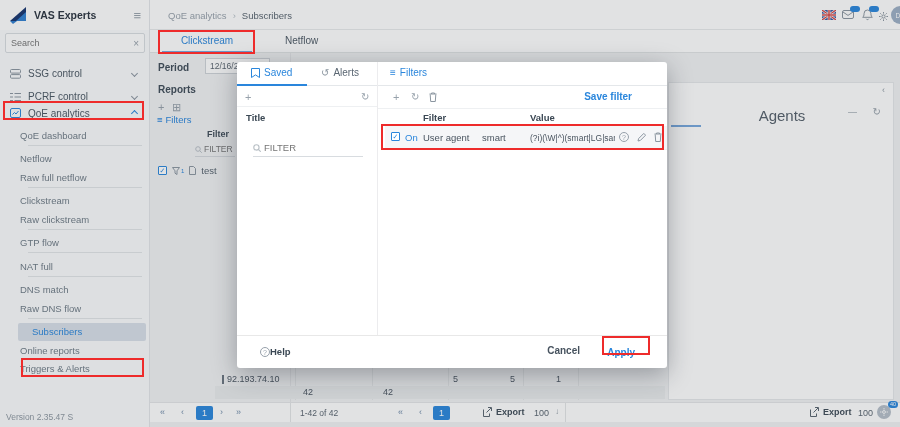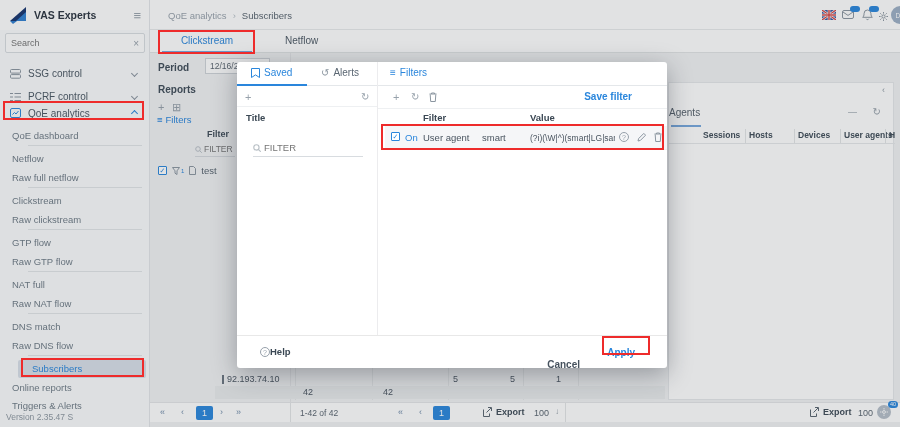--- a/index.html
+++ b/index.html
@@ -16,21 +16,21 @@
   .logo-row{height:30px;display:flex;align-items:center;padding:0 8px;background:#fff}
   .logo-text{font-weight:bold;font-size:10.5px;color:#2b3440;margin-left:6px}
   .burger{margin-left:auto;color:#9aa4ad;font-size:13px;cursor:pointer}
   .search-box{left:5px;top:33px;width:140px;height:20px;background:#fff;border:1px solid #d9dde1;border-radius:2px;display:flex;align-items:center;padding:0 5px}
   .search-box input{flex:1;border:0;outline:none;font-size:9px;color:#6a7680;width:100px;background:transparent;font-family:"Liberation Sans",sans-serif}
   .menu-item{left:0;width:150px;display:flex;align-items:center;padding-left:10px;gap:7px;font-size:10px;color:#4a5763;cursor:pointer}
   .chev{position:absolute;right:13px;width:5px;height:5px;border-right:1.4px solid #8b96a0;border-bottom:1.4px solid #8b96a0}
   .chev.down{transform:rotate(45deg)}
   .chev.up{transform:rotate(-135deg);border-color:#2a86dc}
   .submenu{left:0;top:126px;width:150px}
-  .sub-item{height:18.5px;display:flex;align-items:center;padding-left:12px;font-size:9.5px;color:#6e7b86;cursor:pointer}
+  .sub-item{height:18.5px;display:flex;align-items:center;padding-left:20px;font-size:9.5px;color:#6e7b86;cursor:pointer}
   .sub-item.selected{margin:0 4px 0 18px;padding-left:14px;background:#d9e0e9;border-radius:2px;color:#2a86dc}
   .sdivider{height:5px;border-top:1px solid #e2e5e8;margin:0 8px 0 28px}
   .version{left:6px;bottom:5px;font-size:8.5px;color:#8d97a1}
   
   .header{left:150px;top:0;width:750px;height:30px;background:#fff;border-bottom:1px solid #e8eaec}
   .crumb{left:18px;top:10px;display:flex;gap:6px;font-size:9.5px}
   .avatar{width:18px;height:18px;border-radius:50%;background:#9db0c6;color:#fff;font-size:6.5px;display:flex;align-items:center;justify-content:center}
   .badge{position:absolute;top:-3px;right:-6px;min-width:10px;height:6px;background:#2a86dc;border-radius:3px}
   .nbadge{position:absolute;top:-4px;right:-7px;background:#2a86dc;border-radius:4px;color:#fff;font-size:5.5px;padding:0 2px;line-height:7px}
   
@@ -121,29 +121,23 @@
       <div class="sub-item">
           <span>Clickstream</span>
         </div>
       <div class="sub-item">
           <span>Raw clickstream</span>
         </div>
       <div class="sdivider"></div>
       <div class="sub-item">
           <span>GTP flow</span>
         </div>
-      <div class="sub-item">
-          <span>Raw GTP flow</span>
-        </div>
       <div class="sdivider"></div>
       <div class="sub-item">
           <span>NAT full</span>
-        </div>
-      <div class="sub-item">
-          <span>Raw NAT flow</span>
         </div>
       <div class="sdivider"></div>
       <div class="sub-item">
           <span>DNS match</span>
         </div>
       <div class="sub-item">
           <span>Raw DNS flow</span>
         </div>
       <div class="sdivider"></div>
       <div class="sub-item selected">
@@ -236,35 +230,24 @@
       </span>
       <svg width="7" height="9" viewBox="0 0 7 9">
           <path d="M0.5 0.5h4L6.5 2.5v6h-6z" fill="none" stroke="#8b96a0"></path>
         </svg>
       <span style="font-size:9.5px;color:#57636e">test</span>
     </div>
     <div class="abs" style="left:140px;top:0;height:349px;border-left:1px solid #e4e6e8"></div>
 
     <div class="abs panel" style="left:518px;top:29px;width:226px;height:318px">
       <span class="abs pbtn" style="right:8px;top:2px;color:#8b96a0">‹</span>
-      <div class="abs" style="left:0;top:24px;width:226px;font-size:10px;color:#55606b">Agents</div>
+      <div class="abs" style="left:0;top:24px;width:226px;text-align:center;font-size:15px;color:#55606b">Agents</div>
       <span class="abs muted icon-btn" style="right:36px;top:24px;font-size:9px">—</span>
       <span class="abs muted icon-btn" style="right:12px;top:23px;font-size:10px">↻</span>
       <div class="abs" style="left:2px;top:42px;width:30px;height:2px;background:#76a7dd"></div>
-      <div class="abs" style="left:0;top:44px;width:226px;height:17px;border-bottom:1px solid #e6e8ea">
-        <span class="abs colhead" style="left:34px;top:3px">Sessions</span>
-        <span class="abs colhead" style="left:80px;top:3px">Hosts</span>
-        <span class="abs colhead" style="left:129px;top:3px">Devices</span>
-        <span class="abs colhead" style="left:175px;top:3px">User agents</span>
-        <span class="abs colhead" style="left:220px;top:3px">H</span>
-        <span class="abs vline" style="left:76px;top:2px;height:14px"></span>
-        <span class="abs vline" style="left:125px;top:2px;height:14px"></span>
-        <span class="abs vline" style="left:171px;top:2px;height:14px"></span>
-        <span class="abs vline" style="left:216px;top:2px;height:14px"></span>
-      </div>
     </div>
 
     <div class="abs vline" style="left:145px;top:313px;height:34px"></div>
     <div class="abs vline" style="left:222px;top:313px;height:34px"></div>
     <div class="abs vline" style="left:298px;top:313px;height:34px"></div>
     <div class="abs vline" style="left:373px;top:313px;height:34px"></div>
     <div class="abs vline" style="left:428px;top:313px;height:34px"></div>
     <div class="abs" style="left:72px;top:322px;width:2px;height:9px;background:#6a7580"></div>
     <div class="abs" style="left:77px;top:321px;font-size:9px;color:#4a5560">92.193.74.10</div>
     <div class="abs" style="left:303px;top:321px;font-size:9px;color:#4a5560">5</div>
@@ -380,21 +363,21 @@
             <path d="M0.5 2h7M2.5 2V1h3v1M1.2 2.5l0.5 7h4.6l0.5-7" fill="none" stroke="#8b96a0"></path>
           </svg>
       </span>
     </div>
 
     <div class="m-footer">
       <span class="abs flex icon-btn" style="left:23px;top:10px;">
         <span class="qcircle">?</span>
         <span class="bold" style="font-size:9.5px;color:#3b4854">Help</span>
       </span>
-      <span class="abs bold icon-btn" style="right:87px;top:23px;font-size:10px;color:#46525e">Cancel</span>
+      <span class="abs bold icon-btn" style="right:87px;top:9px;font-size:10px;color:#46525e">Cancel</span>
       <span class="abs bold accent icon-btn" style="right:32px;top:11px;font-size:10px">Apply</span>
     </div>
   </div>
 
   <div class="ann" style="left:158px;top:30px;width:97px;height:24px"></div>
   <div class="ann" style="left:3px;top:101px;width:141px;height:19px"></div>
   <div class="ann" style="left:21px;top:358px;width:123px;height:19px"></div>
   <div class="ann" style="left:381px;top:124px;width:283px;height:26px"></div>
   <div class="ann" style="left:602px;top:336px;width:48px;height:19px"></div>
 

